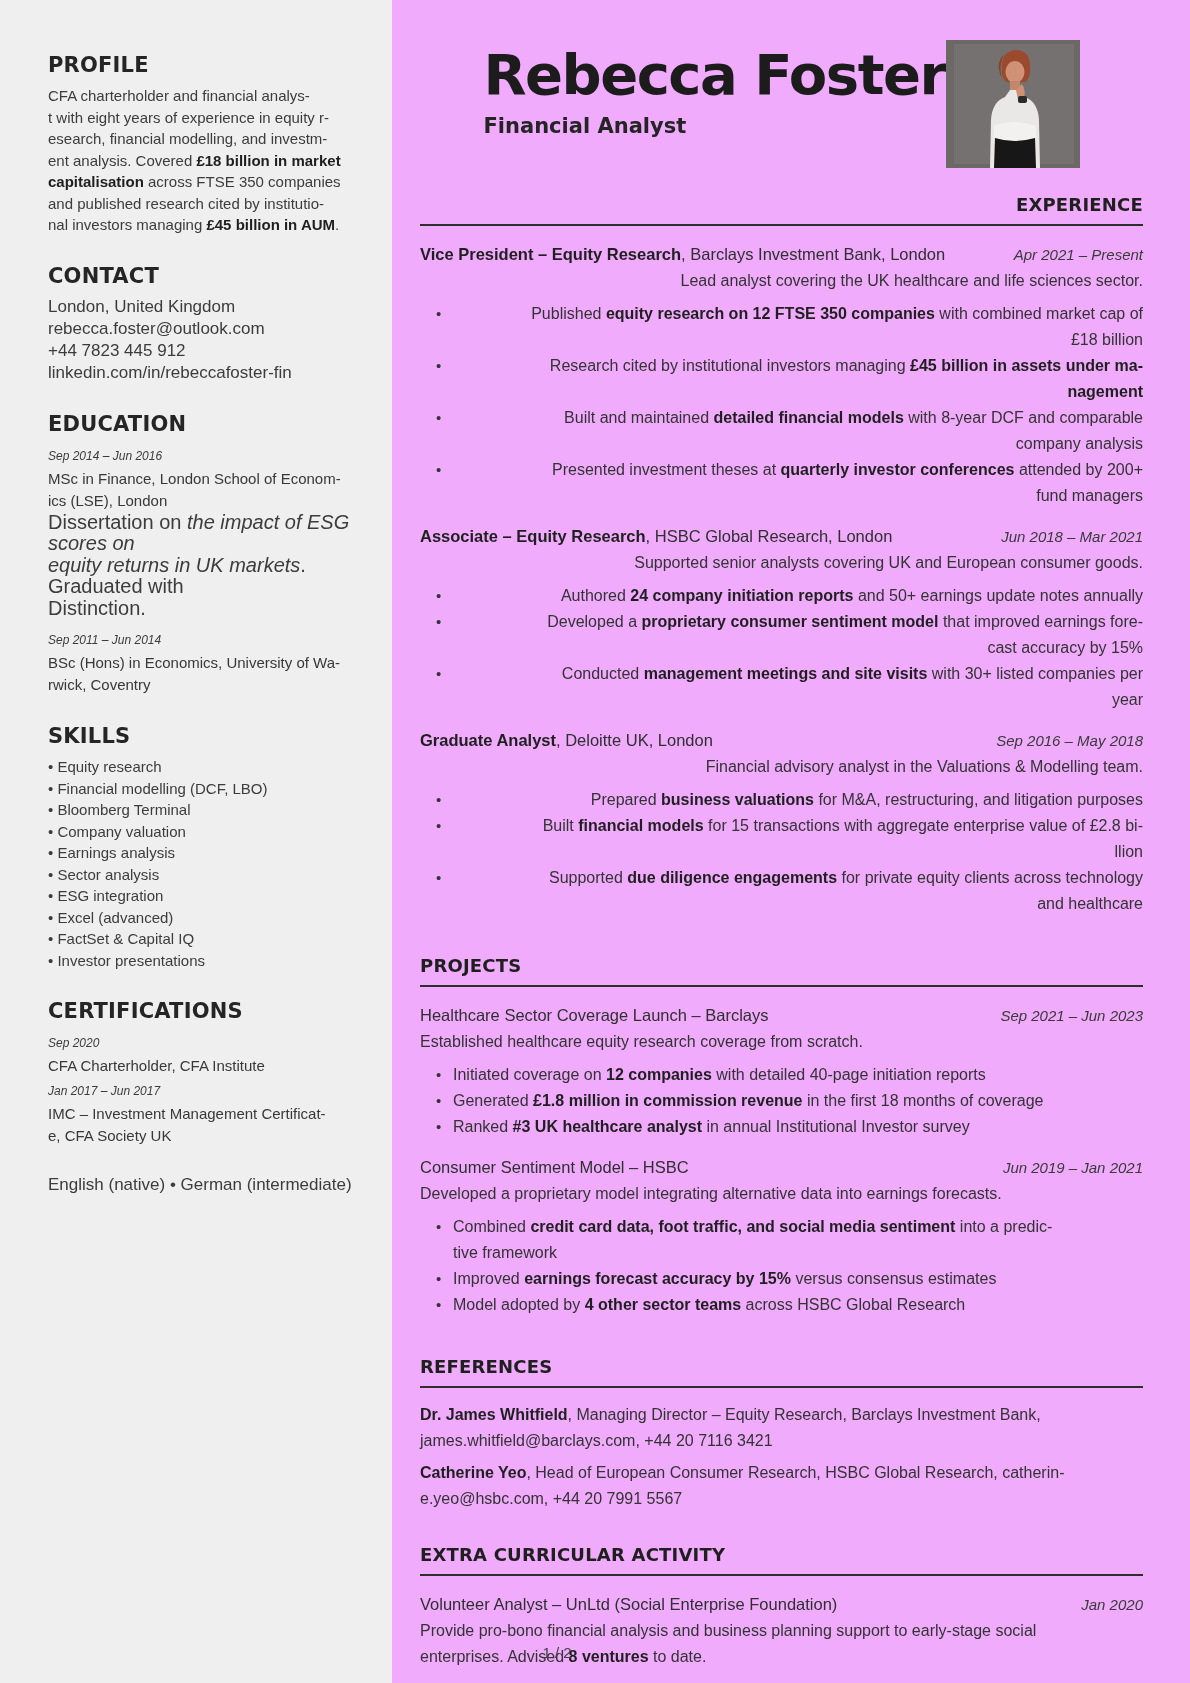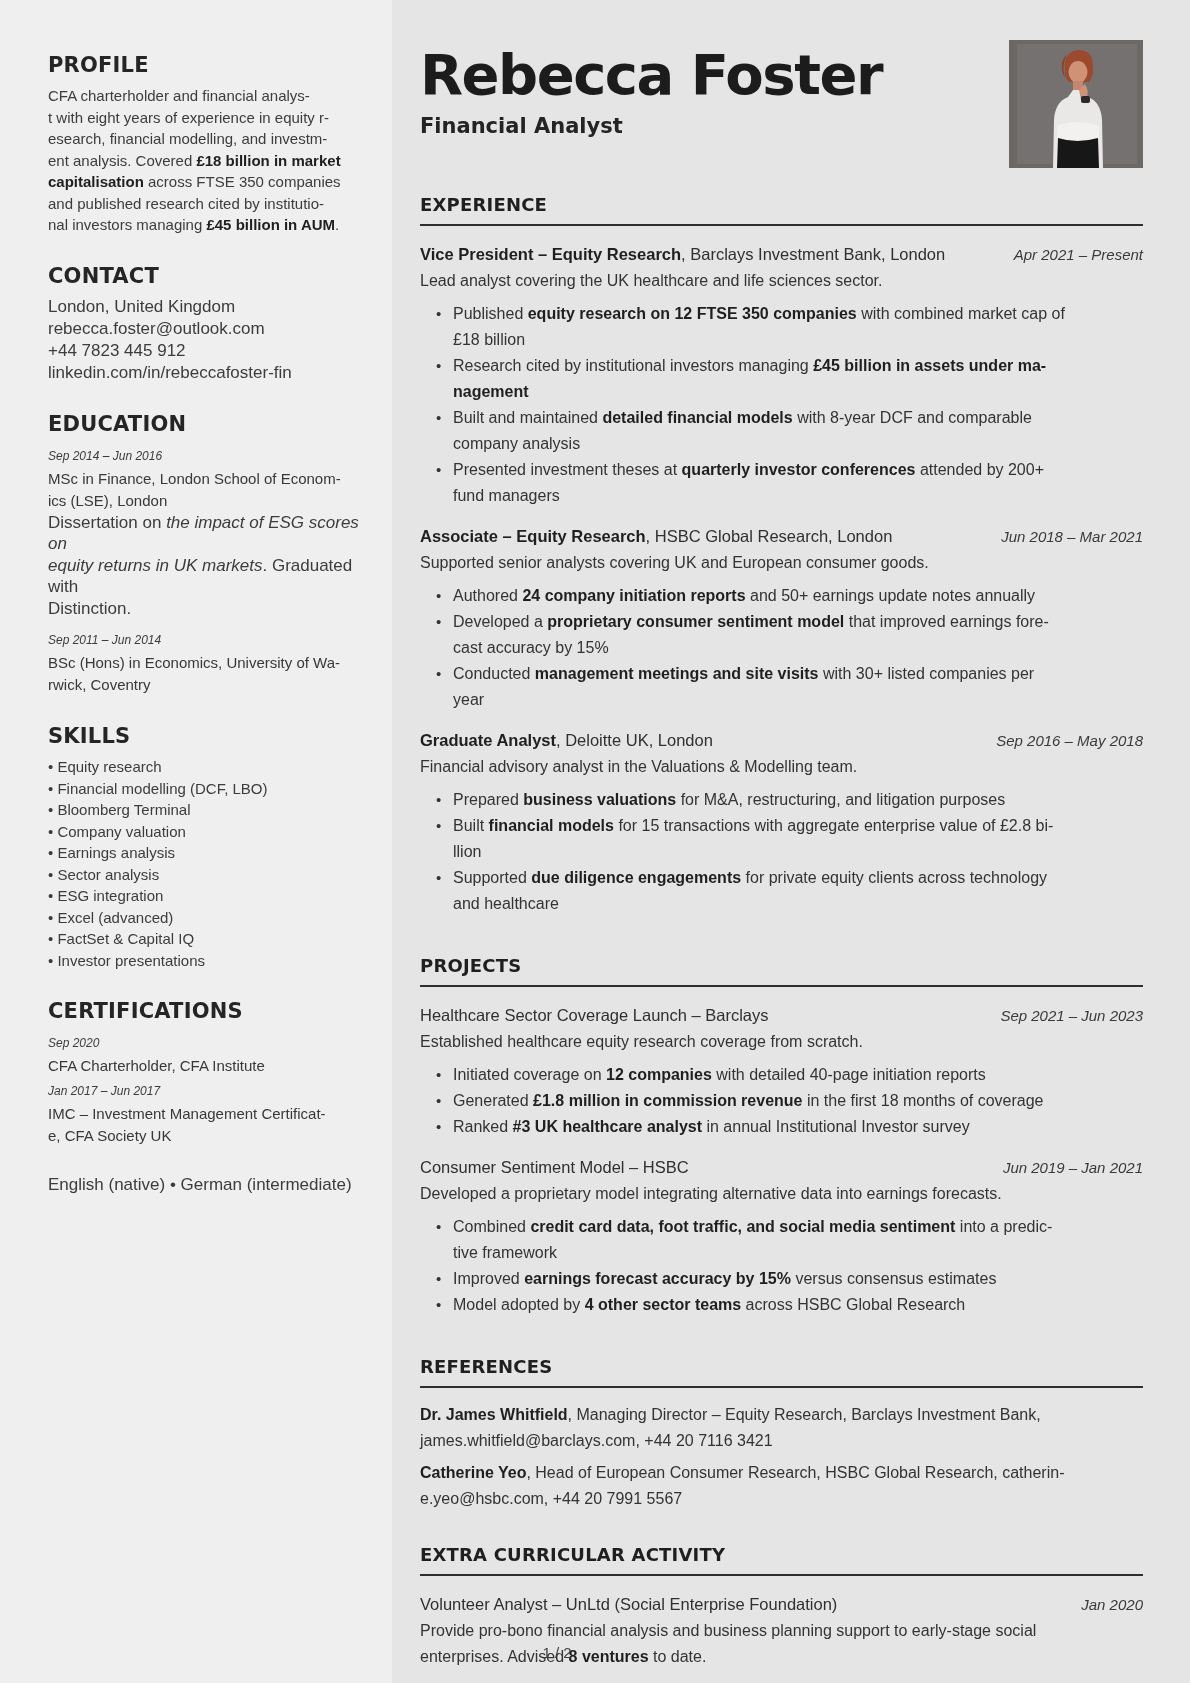--- a/index.html
+++ b/index.html
@@ -1,48 +1,48 @@
 <!DOCTYPE html>
 <html><head>
 <meta charset="utf-8">
 <style>
   * { margin:0; padding:0; box-sizing:border-box; }
   html,body { background:#fff; }
   body { font-family:"Liberation Sans", sans-serif; color:#2f2f2f; }
-  .page { position:relative; width:1190px; height:1683px; background:#e5e5e5; overflow:hidden; margin:0 auto; }
+  .page { position:relative; width:1190px; height:1683px; background:#f0abfc; overflow:hidden; margin:0 auto; }
 
   
   .sidebar { position:absolute; left:0; top:0; bottom:0; width:392px; background:#efefef; padding:52px 26px 0 48px; }
   .sb-sec { margin-top:27px; }
   .sb-sec:first-child { margin-top:0; }
   .sb-h { font-family:"DejaVu Sans", sans-serif; font-size:21px; line-height:26px; font-weight:bold; color:#252525; letter-spacing:.2px; margin-bottom:7px; }
   .sb-body { font-size:15px; line-height:21.5px; color:#3c3c3c; }
   .sb-line { font-size:17px; line-height:22px; color:#3c3c3c; }
   .sb-date { font-size:12px; line-height:24px; font-style:italic; color:#3c3c3c; }
   .sb-degree { font-size:15px; line-height:22px; color:#383838; }
-  .sb-note { font-size:17px; line-height:21.5px; color:#3c3c3c; }
+  .sb-note { font-size:20px; line-height:21.5px; color:#3c3c3c; }
   .edu-item + .edu-item { margin-top:9px; }
   .cert-item + .cert-item { margin-top:2px; }
   .skills-list { list-style:none; }
   .skills-list li { font-size:15px; line-height:21.5px; color:#3c3c3c; }
   .skills-list li::before { content:"•  "; color:#3c3c3c; }
 
   .b { font-weight:bold; color:#1f1f1f; }
   .i { font-style:italic; }
 
   
   .main { position:absolute; left:392px; right:0; top:0; padding:44px 47px 0 28px; }
-  .hdr { display:flex; justify-content:space-between; align-items:flex-start; }
+  .hdr { display:flex; justify-content:center; align-items:flex-start; }
   .hdr h1 { font-family:"DejaVu Sans", sans-serif; font-size:56px; line-height:1.12; font-weight:bold; letter-spacing:-1.5px; color:#1c1c1c; }
   .subtitle { font-family:"DejaVu Sans", sans-serif; font-size:21px; font-weight:bold; color:#242424; margin-top:7px; }
   .photo { width:134px; height:128px; margin-top:-4px; flex:none; }
   .photo svg { display:block; width:100%; height:100%; }
 
   .m-sec { margin-top:38px; }
-  .m-sec:first-of-type { margin-top:26px; }
+  .m-sec:first-of-type { margin-top:26px;text-align:right; }
   .m-h { font-family:"DejaVu Sans", sans-serif; font-size:18px; line-height:22px; font-weight:bold; color:#1f1f1f; letter-spacing:.2px; padding-bottom:8px; border-bottom:2px solid #2e2e2e; }
   .m-sec.refs { }
   .m-sec.extra { margin-top:32px; }
 
   .entry { margin-top:14px; }
   .entry:first-of-type { margin-top:15px; }
   .title-row { display:flex; justify-content:space-between; align-items:baseline; }
   .e-title { font-size:16.5px; line-height:26px; color:#2f2f2f; }
   .e-date { font-size:15px; line-height:26px; font-style:italic; color:#3a3a3a; white-space:nowrap; padding-left:14px; }
   .e-sum { font-size:16px; line-height:26px; color:#333333; }

